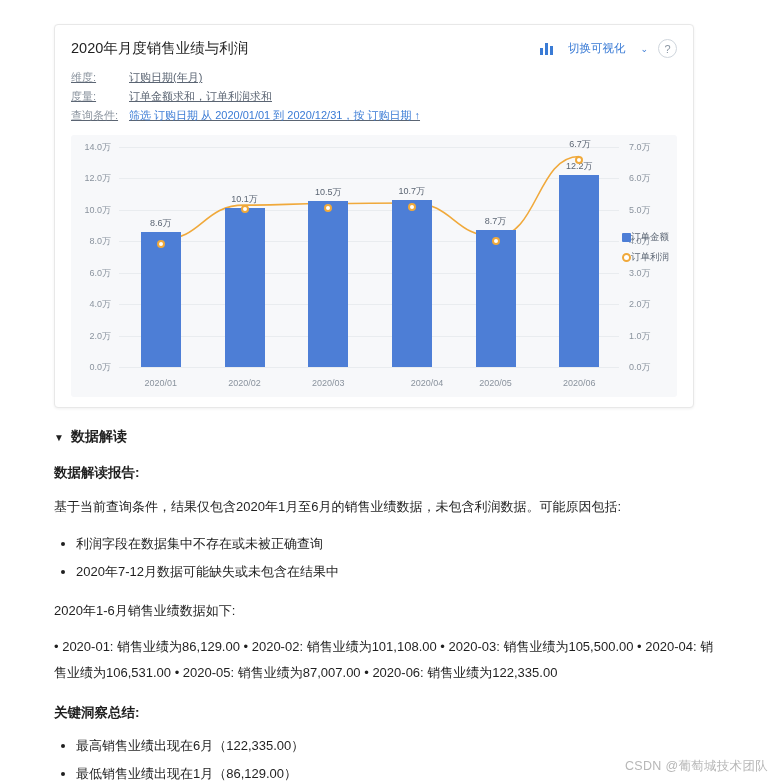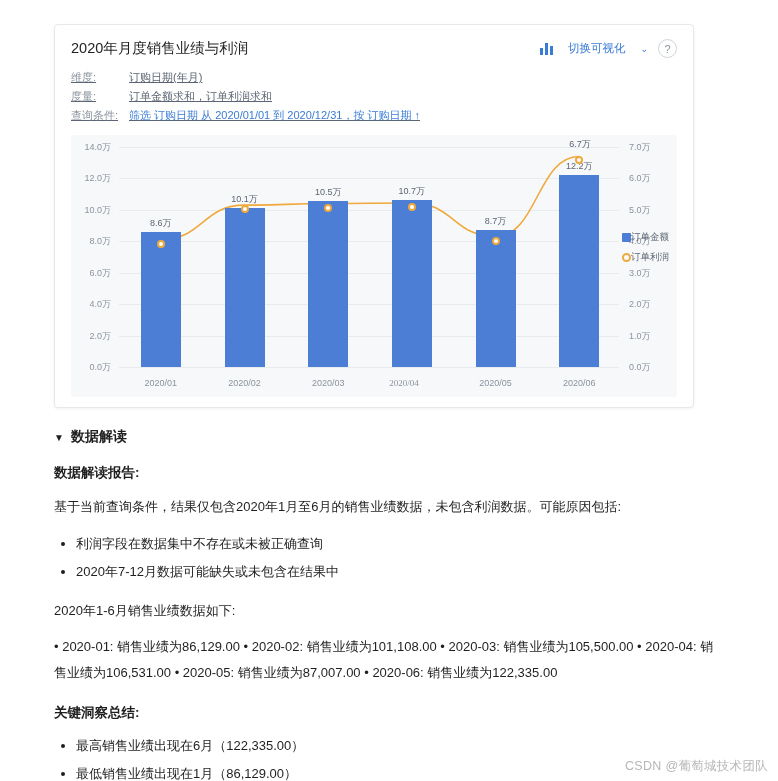--- a/index.html
+++ b/index.html
@@ -242,21 +242,21 @@
             <div class="dot-label" style="left: 376.5px; top: 68.2747px;">8.7万</div>
             <div class="dot" style="left: 376.5px; bottom: 126.429px;"></div>
             <div class="bar" style="left: 440.167px; height: 192.241px; background: rgb(77, 126, 214);"></div>
             <div class="dot-label" style="left: 460.167px; top: 12.7593px;">12.2万</div>
             <div class="dot" style="left: 460.167px; bottom: 206.571px;"></div>
             <div class="dot-label" style="left: 461px; top: -8.57143px;">6.7万</div>
           </div>
           <div class="x-tick" style="left: 89.8333px;">2020/01</div>
           <div class="x-tick" style="left: 173.5px;">2020/02</div>
           <div class="x-tick" style="left: 257.167px;">2020/03</div>
-          <div class="x-tick" style="left: 333px; font-family: Liberation Serif, serif;">2020/04</div>
+          <div class="x-tick" style="left: 356px;">2020/04</div>
           <div class="x-tick" style="left: 424.5px;">2020/05</div>
           <div class="x-tick" style="left: 508.167px;">2020/06</div>
         </div>
       <div class="legend" id="chart-legend">
           <div>
             <span class="sq"></span>
             <span>订单金额</span>
           </div>
           <div>
             <span class="ci"></span>

